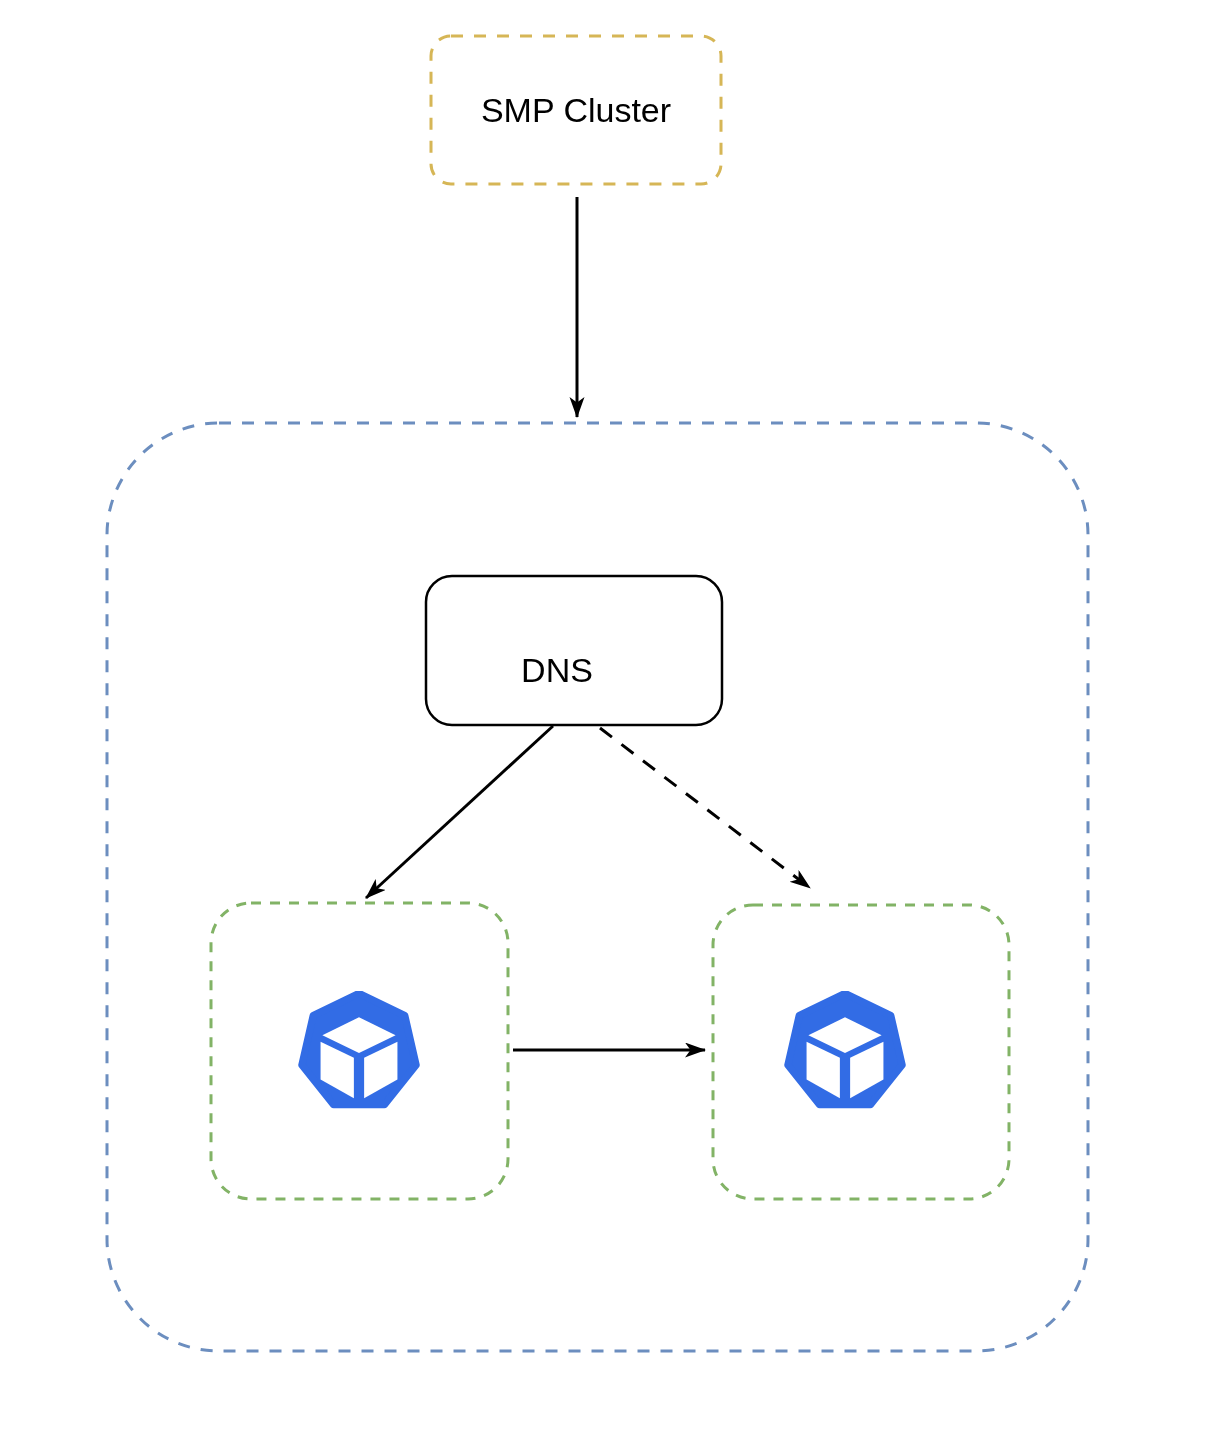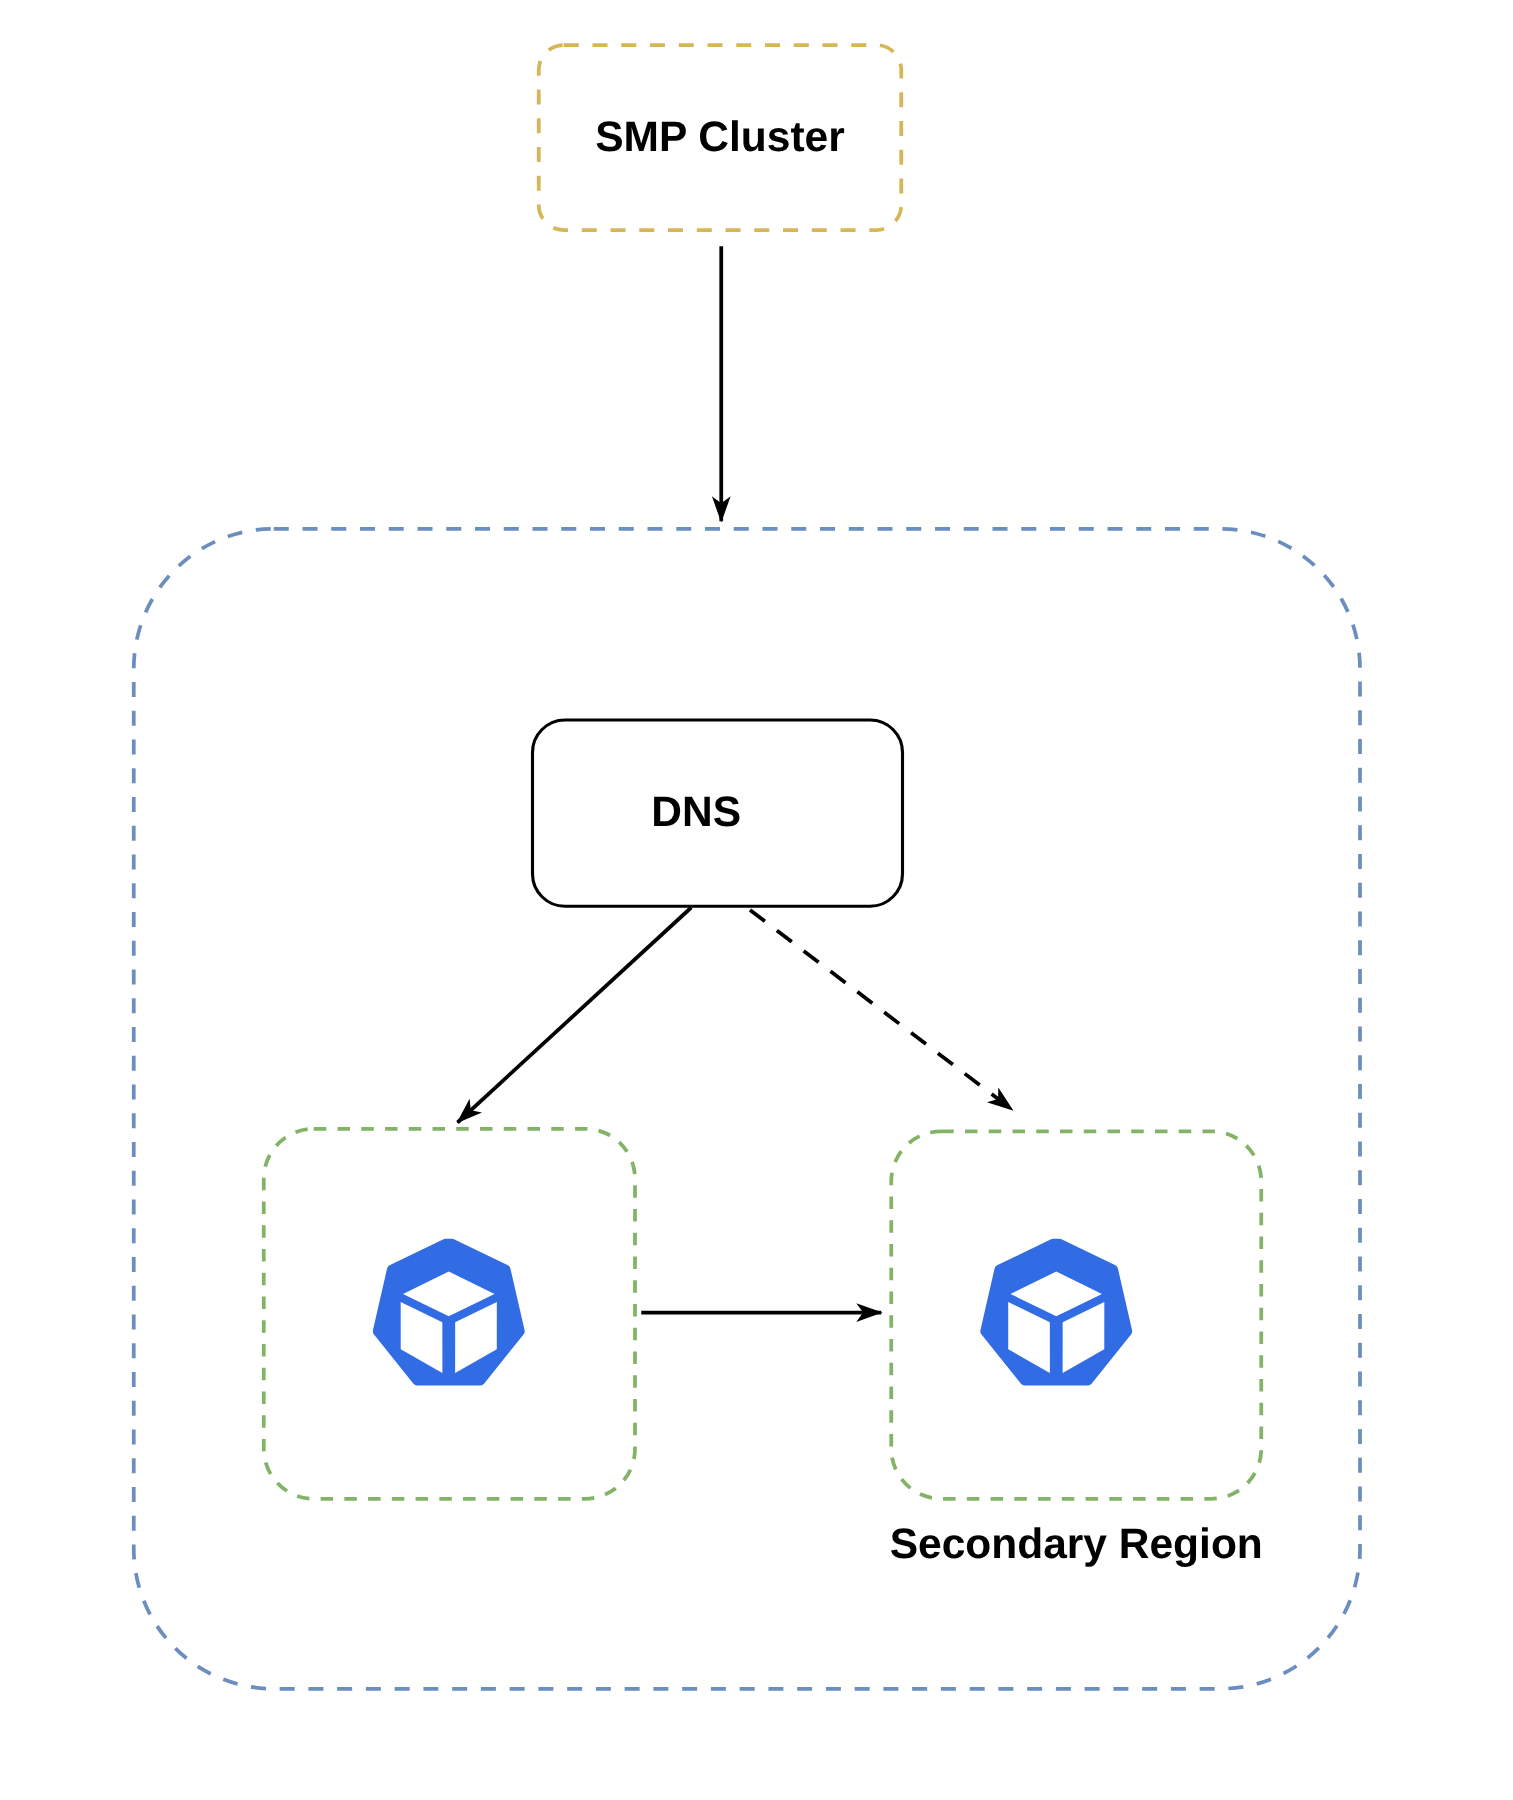--- a/index.html
+++ b/index.html
@@ -16,41 +16,40 @@
   html, body {
     background: var(--background);
     font-family: "Liberation Sans", "DejaVu Sans", sans-serif;
   }
   .canvas {
     position: relative;
     width: 1210px;
     height: 1440px;
     background: var(--background);
     overflow: hidden;
-    font-weight: bold;
   }
   .shape-layer {
     position: absolute;
     left: 0; top: 0;
     width: 1210px;
     height: 1440px;
   }
   .node-label {
     position: absolute;
     display: flex;
     align-items: center;
     justify-content: center;
     text-align: center;
     color: var(--text-color);
     font-size: 34px;
     line-height: 1.2;
     white-space: nowrap;
   }
   .smp-label   { left: 431px; top: 36px;  width: 290px; height: 148px; }
-  .dns-label   { left: 426px; top: 576px; width: 262px; height: 149px; text-align: center; }
+  .dns-label   { left: 426px; top: 596px; width: 262px; height: 149px; text-align: center; }
   .primary-region-label   { left: 186px; top: 1212px; width: 347px; height: 46px; }
   .secondary-region-label { left: 688px; top: 1212px; width: 346px; height: 46px; }
   .region-icon {
     position: absolute;
     width: 122px;
     height: 122px;
   }
   .primary-icon   { left: 298px; top: 991px; }
   .secondary-icon { left: 784px; top: 991px; }
   .region-icon svg { width: 100%; height: 100%; display: block; }
@@ -102,15 +101,14 @@
   <div class="region-icon secondary-icon">
     <svg viewBox="0 0 100 100" xmlns="http://www.w3.org/2000/svg">
       <polygon points="50,2 87.5,20.1 96.8,60.7 70.8,93.2 29.2,93.2 3.2,60.7 12.5,20.1" fill="var(--icon-blue)" stroke="var(--icon-blue)" stroke-width="6" stroke-linejoin="round"></polygon>
       <polygon points="50,21.5 80,36.2 50,50.8 20,36.2" fill="#ffffff"></polygon>
       <polygon points="18.5,41.5 45.8,54.8 45.8,88 18.5,72.5" fill="#ffffff"></polygon>
       <polygon points="81.5,41.5 54.2,54.8 54.2,88 81.5,72.5" fill="#ffffff"></polygon>
     </svg>
   </div>
 
 
-  <div class="node-label secondary-region-label">Secondary Region</div>
 
 </div>
 
 </body></html>

